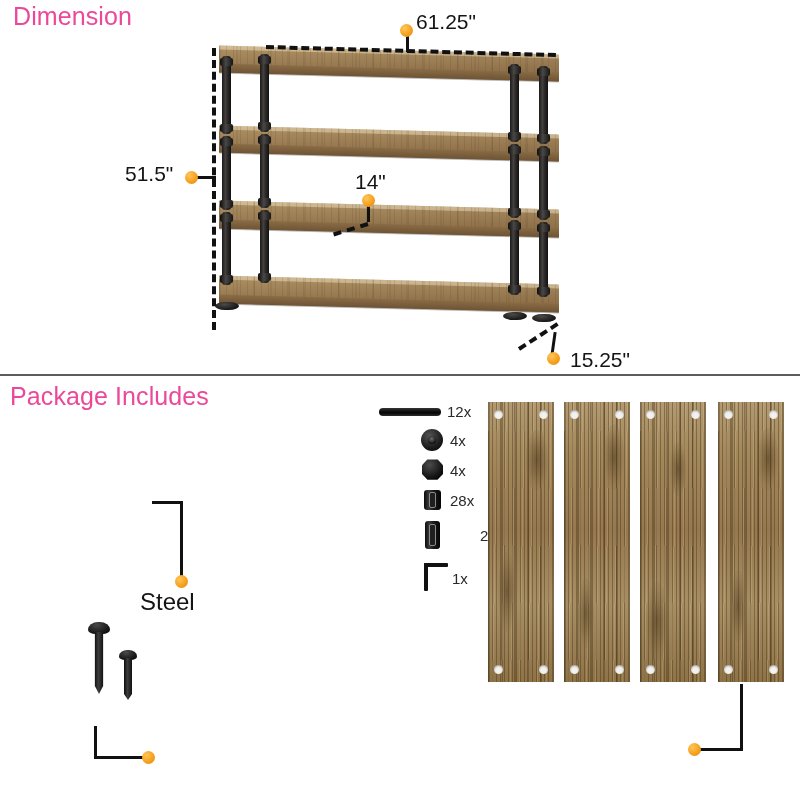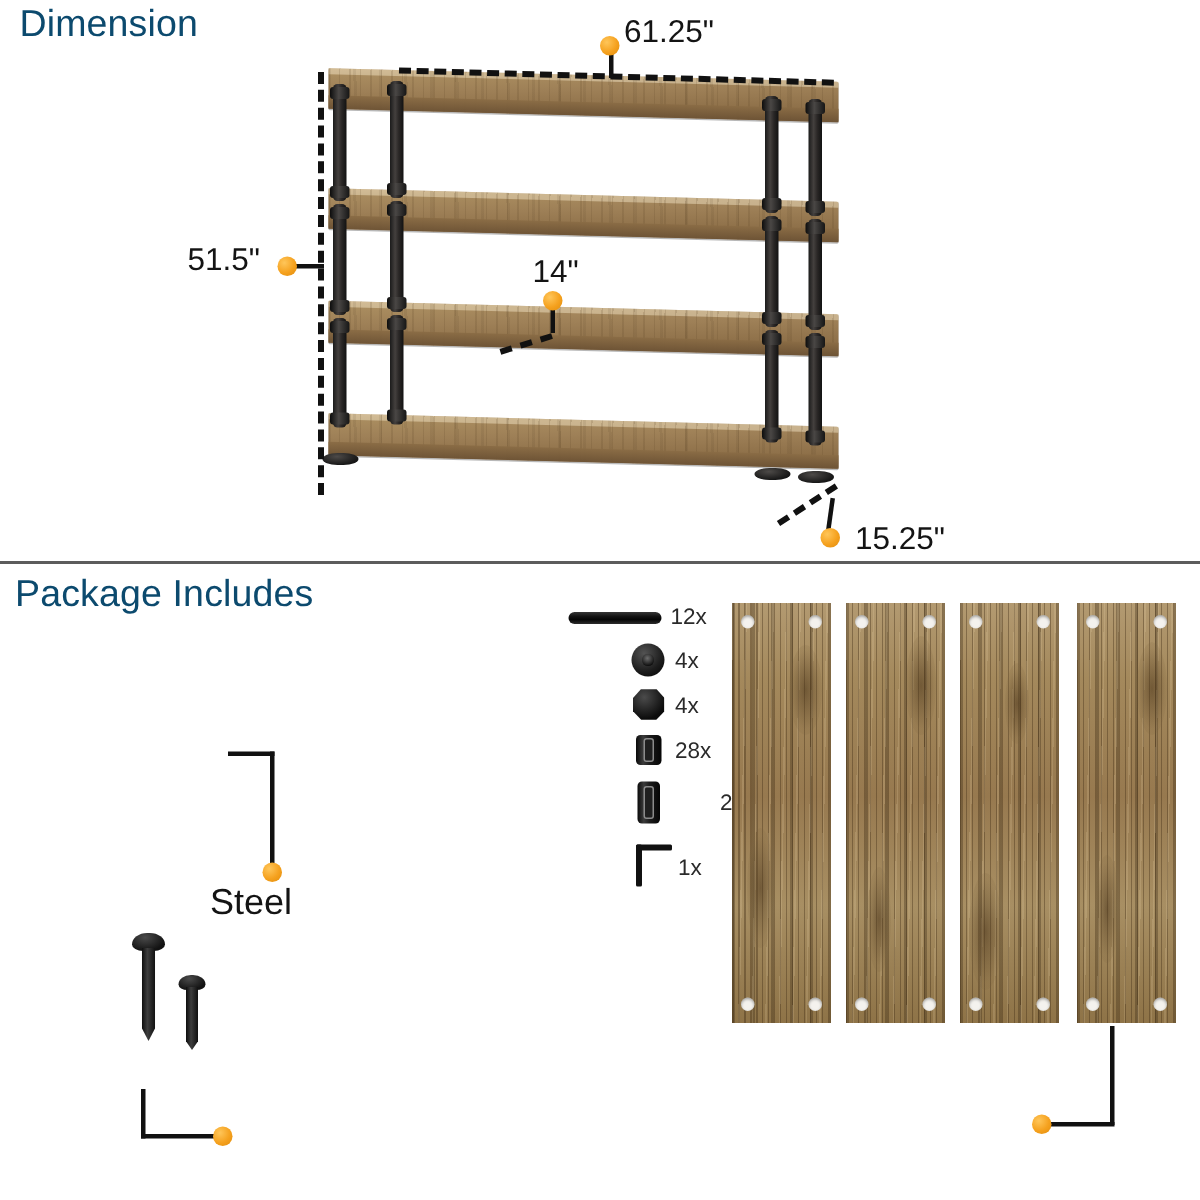--- a/index.html
+++ b/index.html
@@ -1,19 +1,19 @@
 <!DOCTYPE html>
 <html><head>
 <meta charset="utf-8">
 <style>
   html,body{margin:0;padding:0;background:#fff;}
   body{width:800px;height:800px;overflow:hidden;font-family:"Liberation Sans",sans-serif;color:#1a1a1a;}
   #page{position:relative;width:800px;height:800px;background:#ffffff;}
 
-  .heading{position:absolute;font-size:25px;font-weight:400;letter-spacing:.1px;color:#0c4a6e;}
+  .heading{position:absolute;font-size:25px;font-weight:400;letter-spacing:.1px;color:#ec4899;}
   .dim-label{position:absolute;font-size:21px;color:#141414;white-space:nowrap;}
   .count-label{position:absolute;font-size:15px;color:#2a2a2a;white-space:nowrap;}
   .part-label{position:absolute;font-size:24px;color:#141414;white-space:nowrap;}
   .divider{position:absolute;left:0;width:800px;height:2px;background:#5c5c5c;}
 
   .dot{position:absolute;width:13px;height:13px;border-radius:50%;
        background:radial-gradient(circle at 35% 32%, #ffc65a 0%, #f5a11e 55%, #e08c0c 100%);}
 
   
   #shelf{position:absolute;left:205px;top:40px;width:370px;height:330px;}

